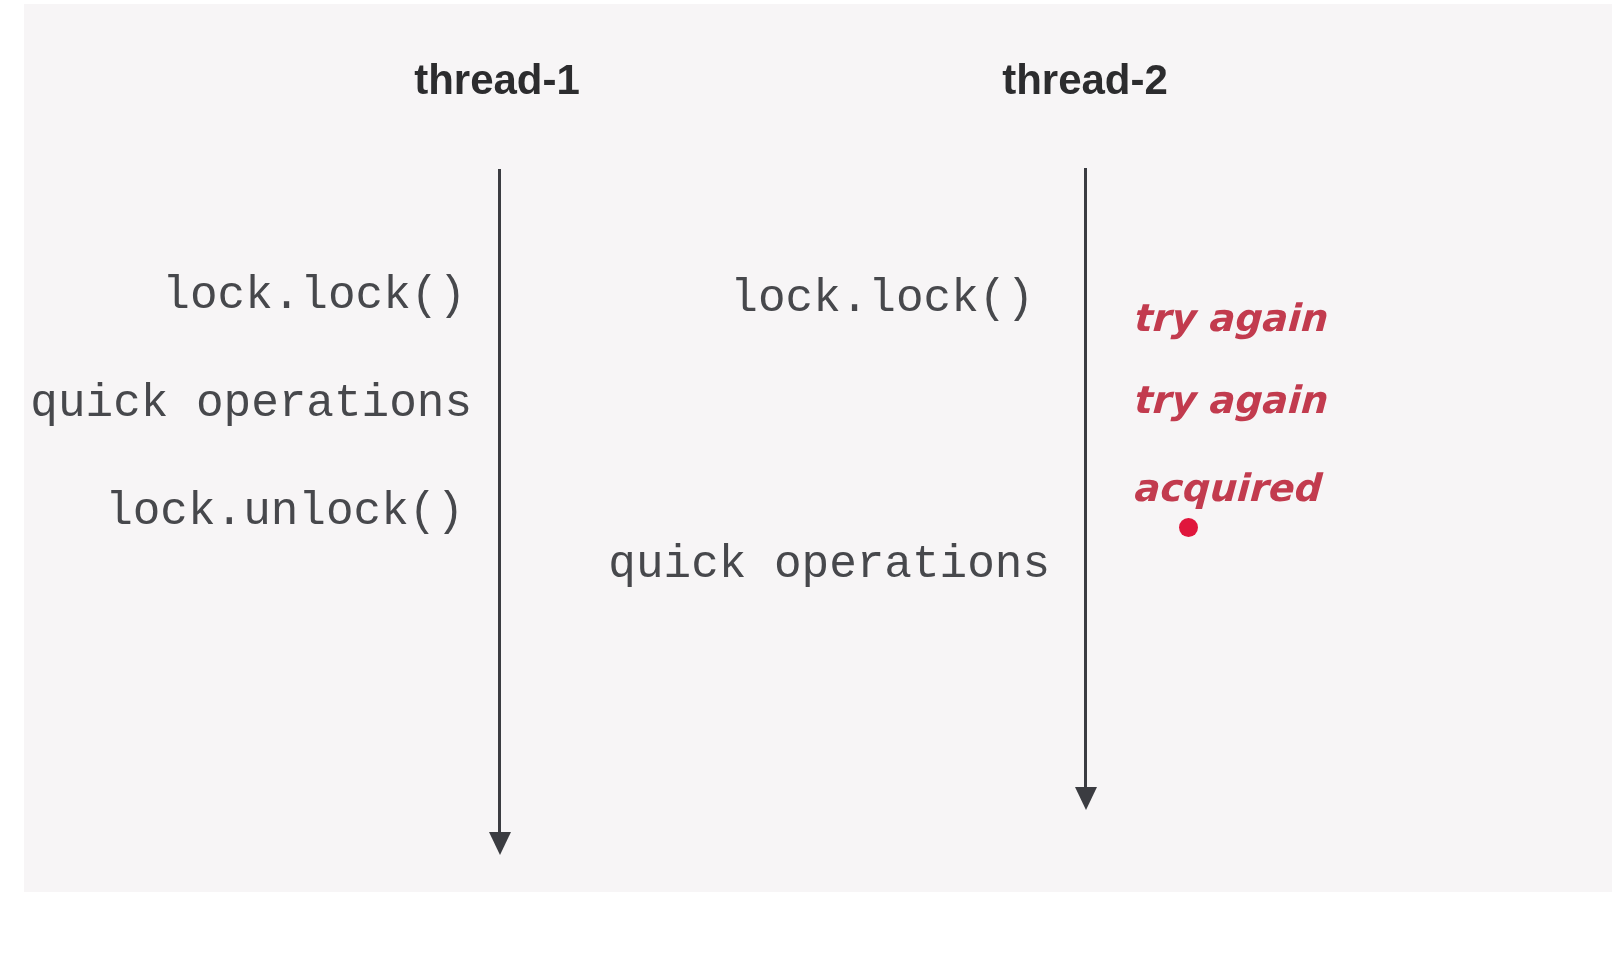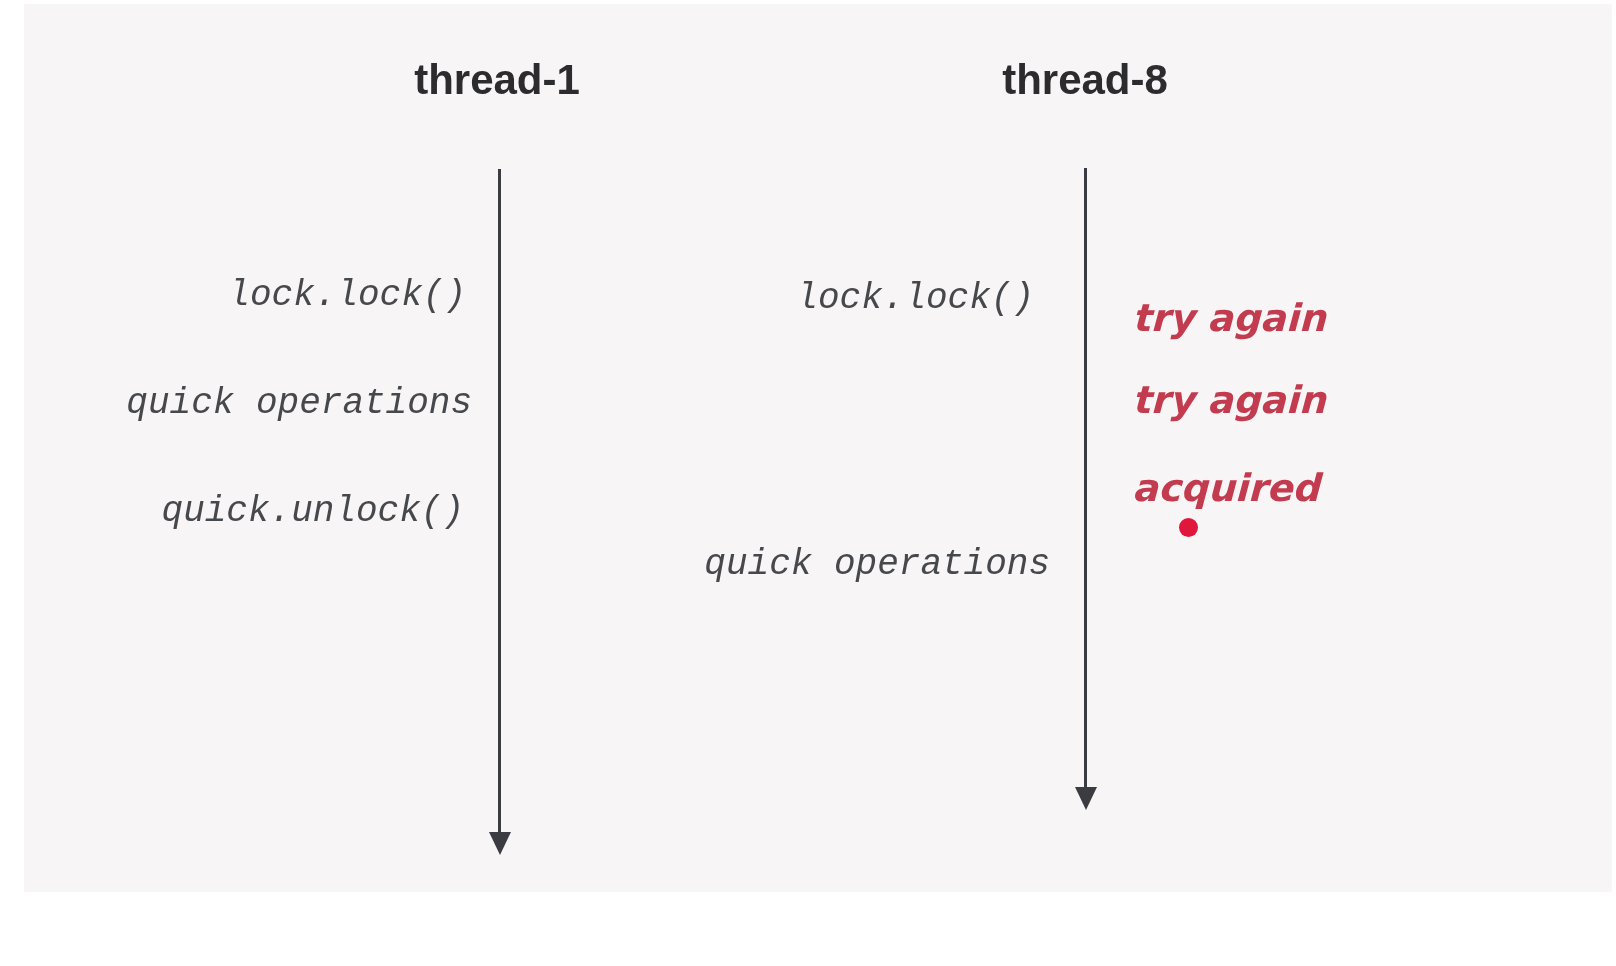--- a/index.html
+++ b/index.html
@@ -47,25 +47,24 @@
   .arrowhead {
     position: absolute;
     width: 0; height: 0;
     border-left: 11px solid transparent;
     border-right: 11px solid transparent;
     border-top: 23px solid var(--timeline);
   }
   .code-label {
     position: absolute;
     font-family: "Liberation Mono", monospace;
-    font-size: 36px;
+    font-size: 46px;
     line-height: 44px;
     color: var(--code-text);
     white-space: nowrap;
-    font-style: italic;
   }
   .right-col { text-align: right; }
   .annotation {
     position: absolute;
     font-family: "DejaVu Sans", sans-serif;
     font-style: italic;
     font-weight: bold;
     font-size: 38px;
     line-height: 48px;
     color: var(--annotation-red);
@@ -92,23 +91,23 @@
 
 <div class="stage">
   <div class="panel"></div>
 
   <div class="thread-label" style="left:497px; top:55px;">thread-1</div>
   <div class="timeline" style="left:498px; top:169px; height:664px;"></div>
   <div class="arrowhead" style="left:489px; top:832px;"></div>
 
   <div class="code-label right-col" style="right:1150px; top:274px;">lock.lock()</div>
   <div class="code-label right-col" style="right:1144px; top:382px;">quick operations</div>
-  <div class="code-label right-col" style="right:1152px; top:490px;">quick.unlock()</div>
+  <div class="code-label right-col" style="right:1152px; top:490px;">lock.unlock()</div>
 
-  <div class="thread-label" style="left:1085px; top:55px;">thread-8</div>
+  <div class="thread-label" style="left:1085px; top:55px;">thread-2</div>
   <div class="timeline" style="left:1084px; top:168px; height:620px;"></div>
   <div class="arrowhead" style="left:1075px; top:787px;"></div>
 
   <div class="code-label right-col" style="right:582px; top:277px;">lock.lock()</div>
   <div class="code-label right-col" style="right:566px; top:543px;">quick operations</div>
 
   <div class="annotation" style="left:1135px; top:294px;">try again</div>
   <div class="annotation" style="left:1135px; top:376px;">try again</div>
   <div class="annotation" style="left:1135px; top:464px;">acquired</div>
   <div class="marker-dot" style="left:1179px; top:518px;"></div>

